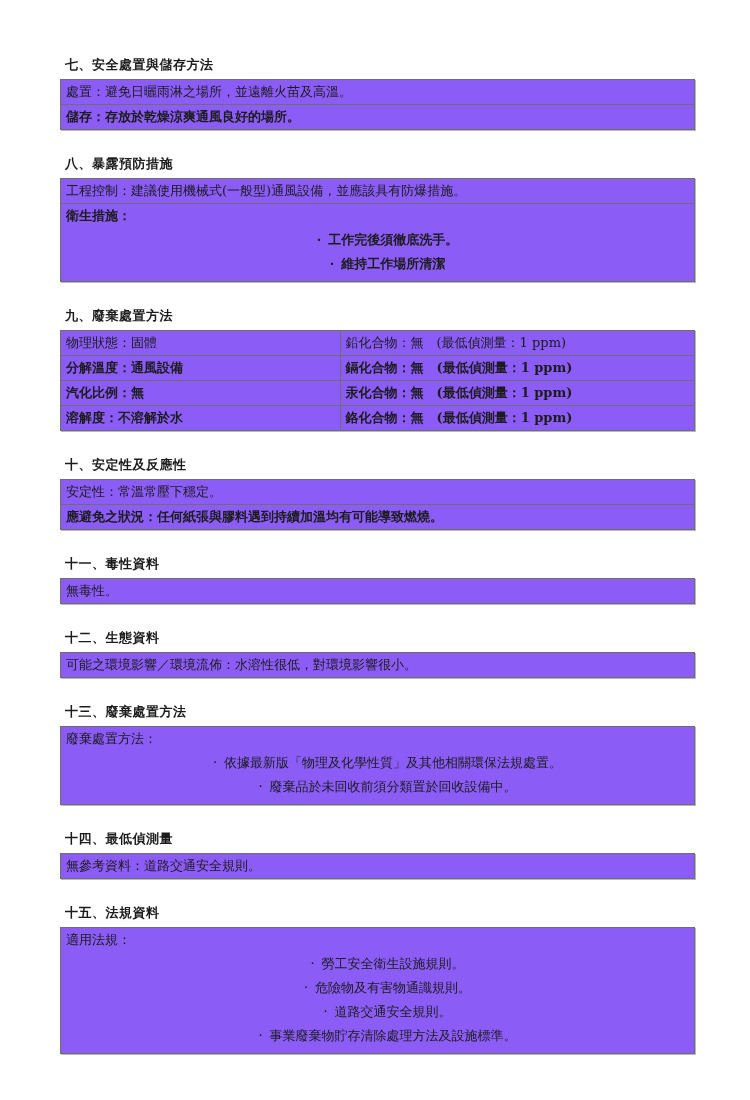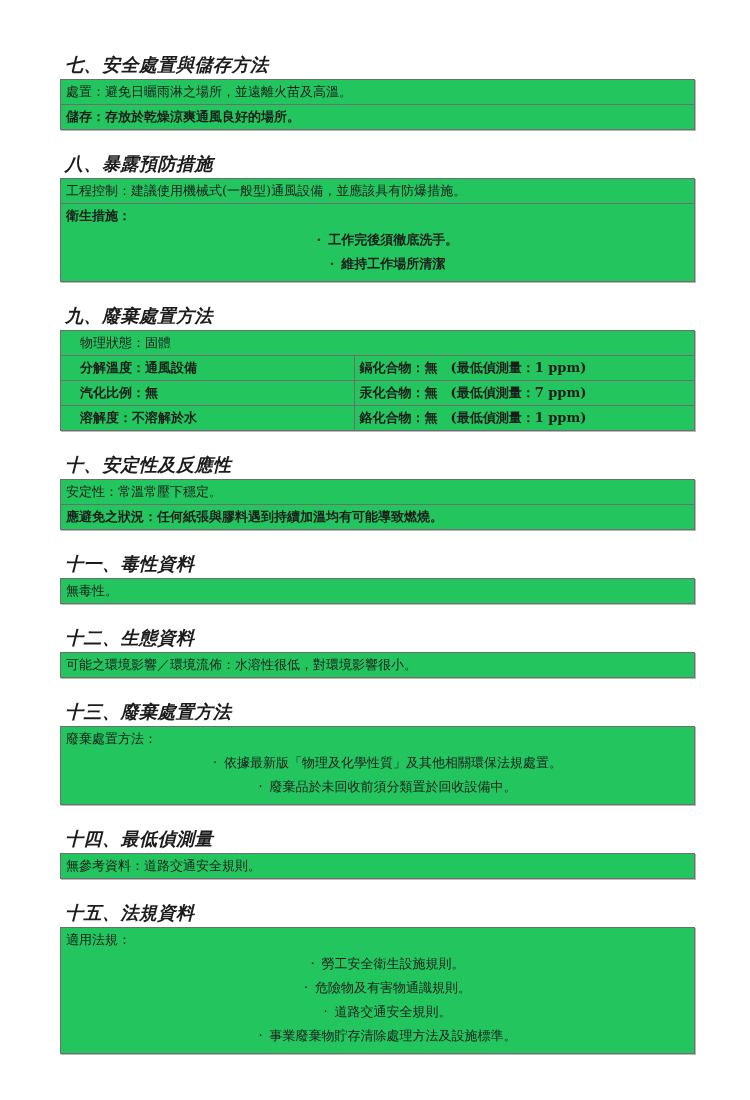--- a/index.html
+++ b/index.html
@@ -18,44 +18,43 @@
     font-family:"DejaVu Serif","Liberation Serif",serif;
     color:var(--txt);
   }
   .content{
     position:absolute;
     left:60px;top:57px;
     width:635px;
   }
   .sec + .sec{margin-top:26px;}
   .sec-title{
-    font-size:18px;
+    font-size:13px;
     font-weight:bold;
     line-height:16px;
     padding-left:5px;
     margin-bottom:6px;
     letter-spacing:0.5px;
-    font-style:italic;
   }
   .tbl{
     border:1px solid var(--bd);
     box-shadow:1px 1px 0 rgba(0,0,0,0.28);
-    background:#22c55e;
+    background:#8b5cf6;
   }
   .row{display:flex;}
   .row + .row{border-top:1px solid var(--bd);font-weight:bold;}
   .cell{
     flex:1 1 auto;
     padding:2px 5px 3px 5px;
     font-size:13px;
     line-height:19px;
     min-width:0;
   }
   .cell + .cell{border-left:1px solid var(--bd);}
-  .cell.half-l{flex:0 0 44%;max-width:44%;margin-left:14px;}
+  .cell.half-l{flex:0 0 44%;max-width:44%;}
   .bullet{
     margin:5px 0 5px 20px;
     font-size:13px;
     line-height:19px;
     text-align:center;
   }
   .bullet-mark{margin-right:7px;}
 </style>
 </head>
 <body>
@@ -94,35 +93,38 @@
           </div>
         </div>
       </section>
       <section class="sec">
         <h2 class="sec-title">九、廢棄處置方法</h2>
         <div class="tbl">
           <div class="row">
             <div class="cell half-l">
               <div class="cell-text">物理狀態：固體</div>
             </div>
+            <div class="cell">
+              <div class="cell-text">鉛化合物：無　(最低偵測量：1 ppm)</div>
+            </div>
           </div>
           <div class="row">
             <div class="cell half-l">
               <div class="cell-text">分解溫度：通風設備</div>
             </div>
             <div class="cell">
               <div class="cell-text">鎘化合物：無　(最低偵測量：1 ppm)</div>
             </div>
           </div>
           <div class="row">
             <div class="cell half-l">
               <div class="cell-text">汽化比例：無</div>
             </div>
             <div class="cell">
-              <div class="cell-text">汞化合物：無　(最低偵測量：7 ppm)</div>
+              <div class="cell-text">汞化合物：無　(最低偵測量：1 ppm)</div>
             </div>
           </div>
           <div class="row">
             <div class="cell half-l">
               <div class="cell-text">溶解度：不溶解於水</div>
             </div>
             <div class="cell">
               <div class="cell-text">鉻化合物：無　(最低偵測量：1 ppm)</div>
             </div>
           </div>

